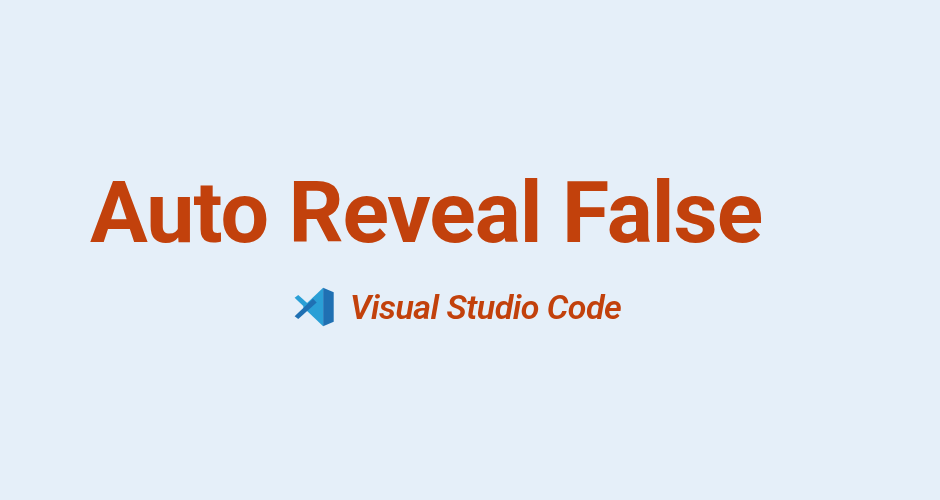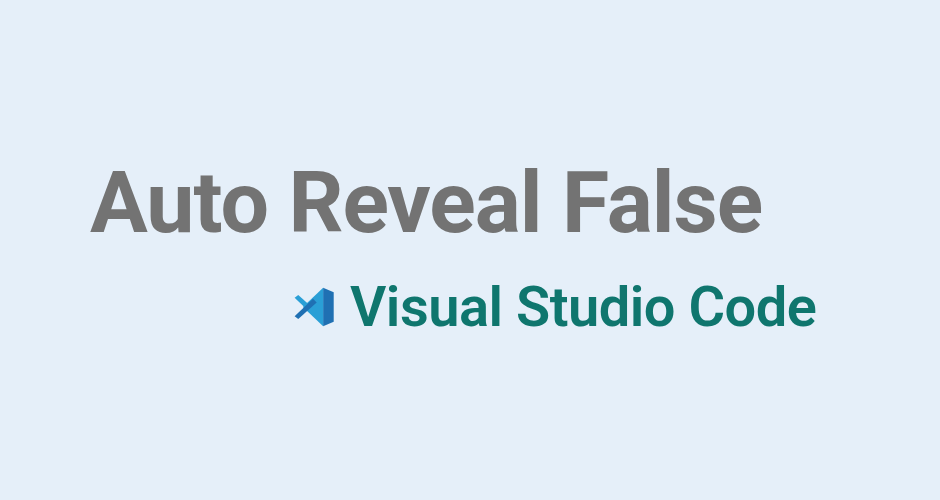--- a/index.html
+++ b/index.html
@@ -15,41 +15,42 @@
       display: flex;
       flex-direction: column;
       justify-content: center;
       align-items: flex-start;
       padding-left: 90px;
       overflow: hidden;
     }
     .title {
       font-size: 86px;
       font-weight: 700;
-      color: #737373;
+      color: #c2410c;
       letter-spacing: -1px;
       line-height: 1;
       margin-bottom: 28px;
     }
     .subtitle-row {
       display: flex;
       align-items: center;
       gap: 14px;
       margin-left: 200px;
     }
     .vscode-icon {
       width: 46px;
       height: 46px;
       flex-shrink: 0;
     }
     .subtitle {
-      font-size: 56px;
+      font-size: 34px;
       font-weight: 600;
-      color: #0f766e;
+      color: #c2410c;
       letter-spacing: -0.5px;
+      font-style: italic;
     }
   </style>
 </head>
 <body>
 
 <div class="title">Auto Reveal False</div>
 
 <div class="subtitle-row">
   <span class="vscode-icon">
     <svg viewBox="0 0 100 100" xmlns="http://www.w3.org/2000/svg">

